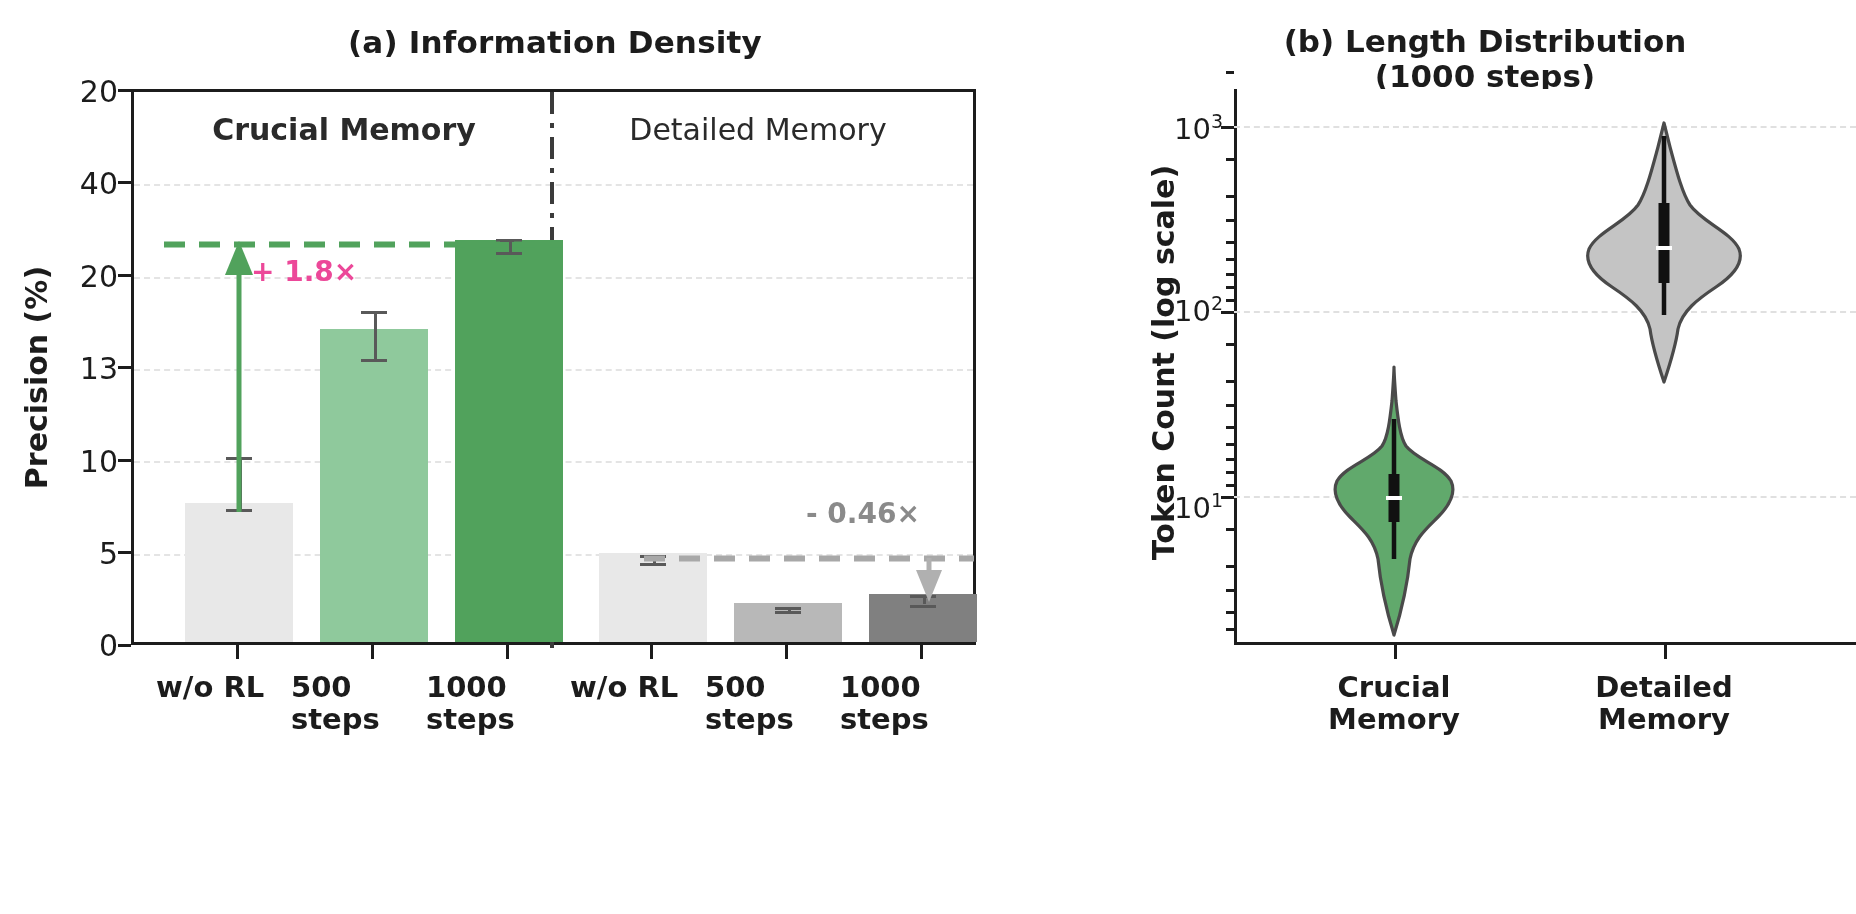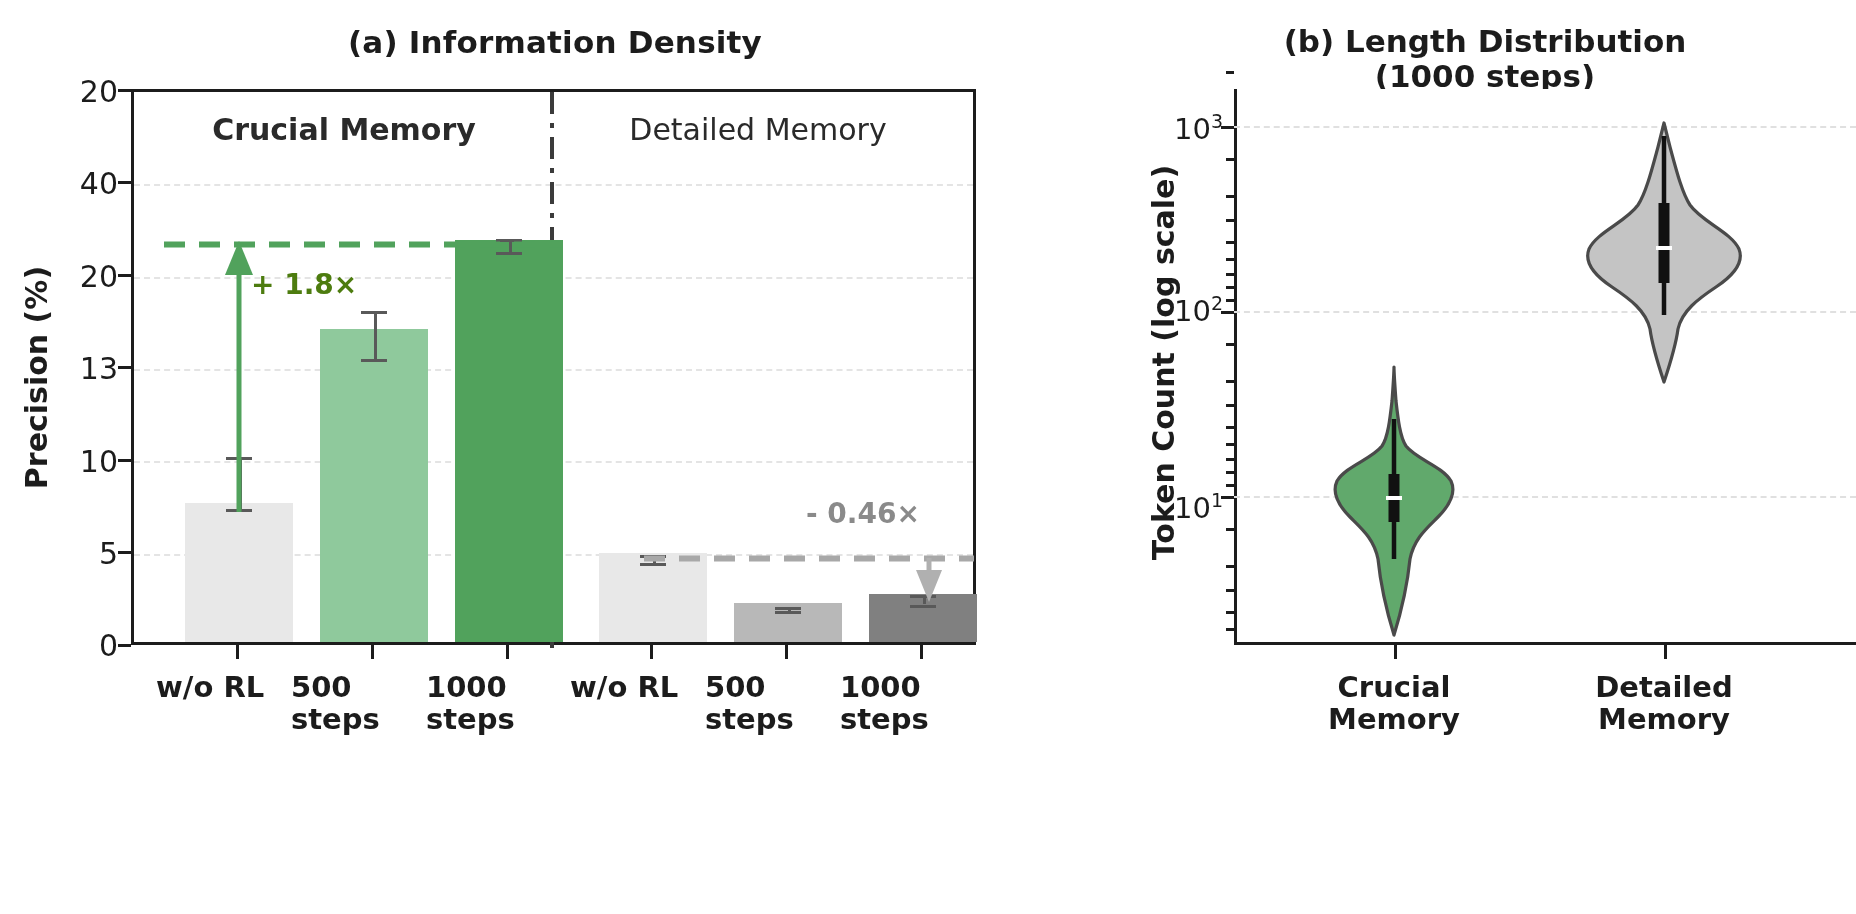--- a/index.html
+++ b/index.html
@@ -123,21 +123,21 @@
 
       <svg style="position:absolute;left:30px;top:149px;width:399px;height:7px;">
         <line x1="0" y1="3.5" x2="399" y2="3.5" stroke="#51a25c" stroke-width="6" stroke-dasharray="21,14"></line>
       </svg>
 
       <svg style="position:absolute;left:85px;top:145px;width:40px;height:275px;">
         <line x1="20" y1="275" x2="20" y2="32" stroke="#51a25c" stroke-width="5"></line>
         <polygon points="20,4 34,38 6,38" fill="#51a25c"></polygon>
       </svg>
 
-      <div class="annot" style="left:117px;top:176px;color:#4d7c0f;">+ 1.8×</div>
+      <div class="annot" style="left:117px;top:163px;color:#ec4899;">+ 1.8×</div>
 
       <div class="bar" style="left:465px;width:108px;height:89px;background:#e8e8e8;"></div>
       <div class="bar" style="left:600px;width:108px;height:38.9px;background:#b8b8b8;"></div>
       <div class="bar" style="left:735px;width:108px;height:48.2px;background:#808080;"></div>
 
       <div>
         <div class="errbar" style="left:519px;top:463.3px;height:7.4px;"></div>
         <div class="errcap" style="left:506px;top:463.3px;"></div>
         <div class="errcap" style="left:506px;top:470.7px;"></div>
       </div>

